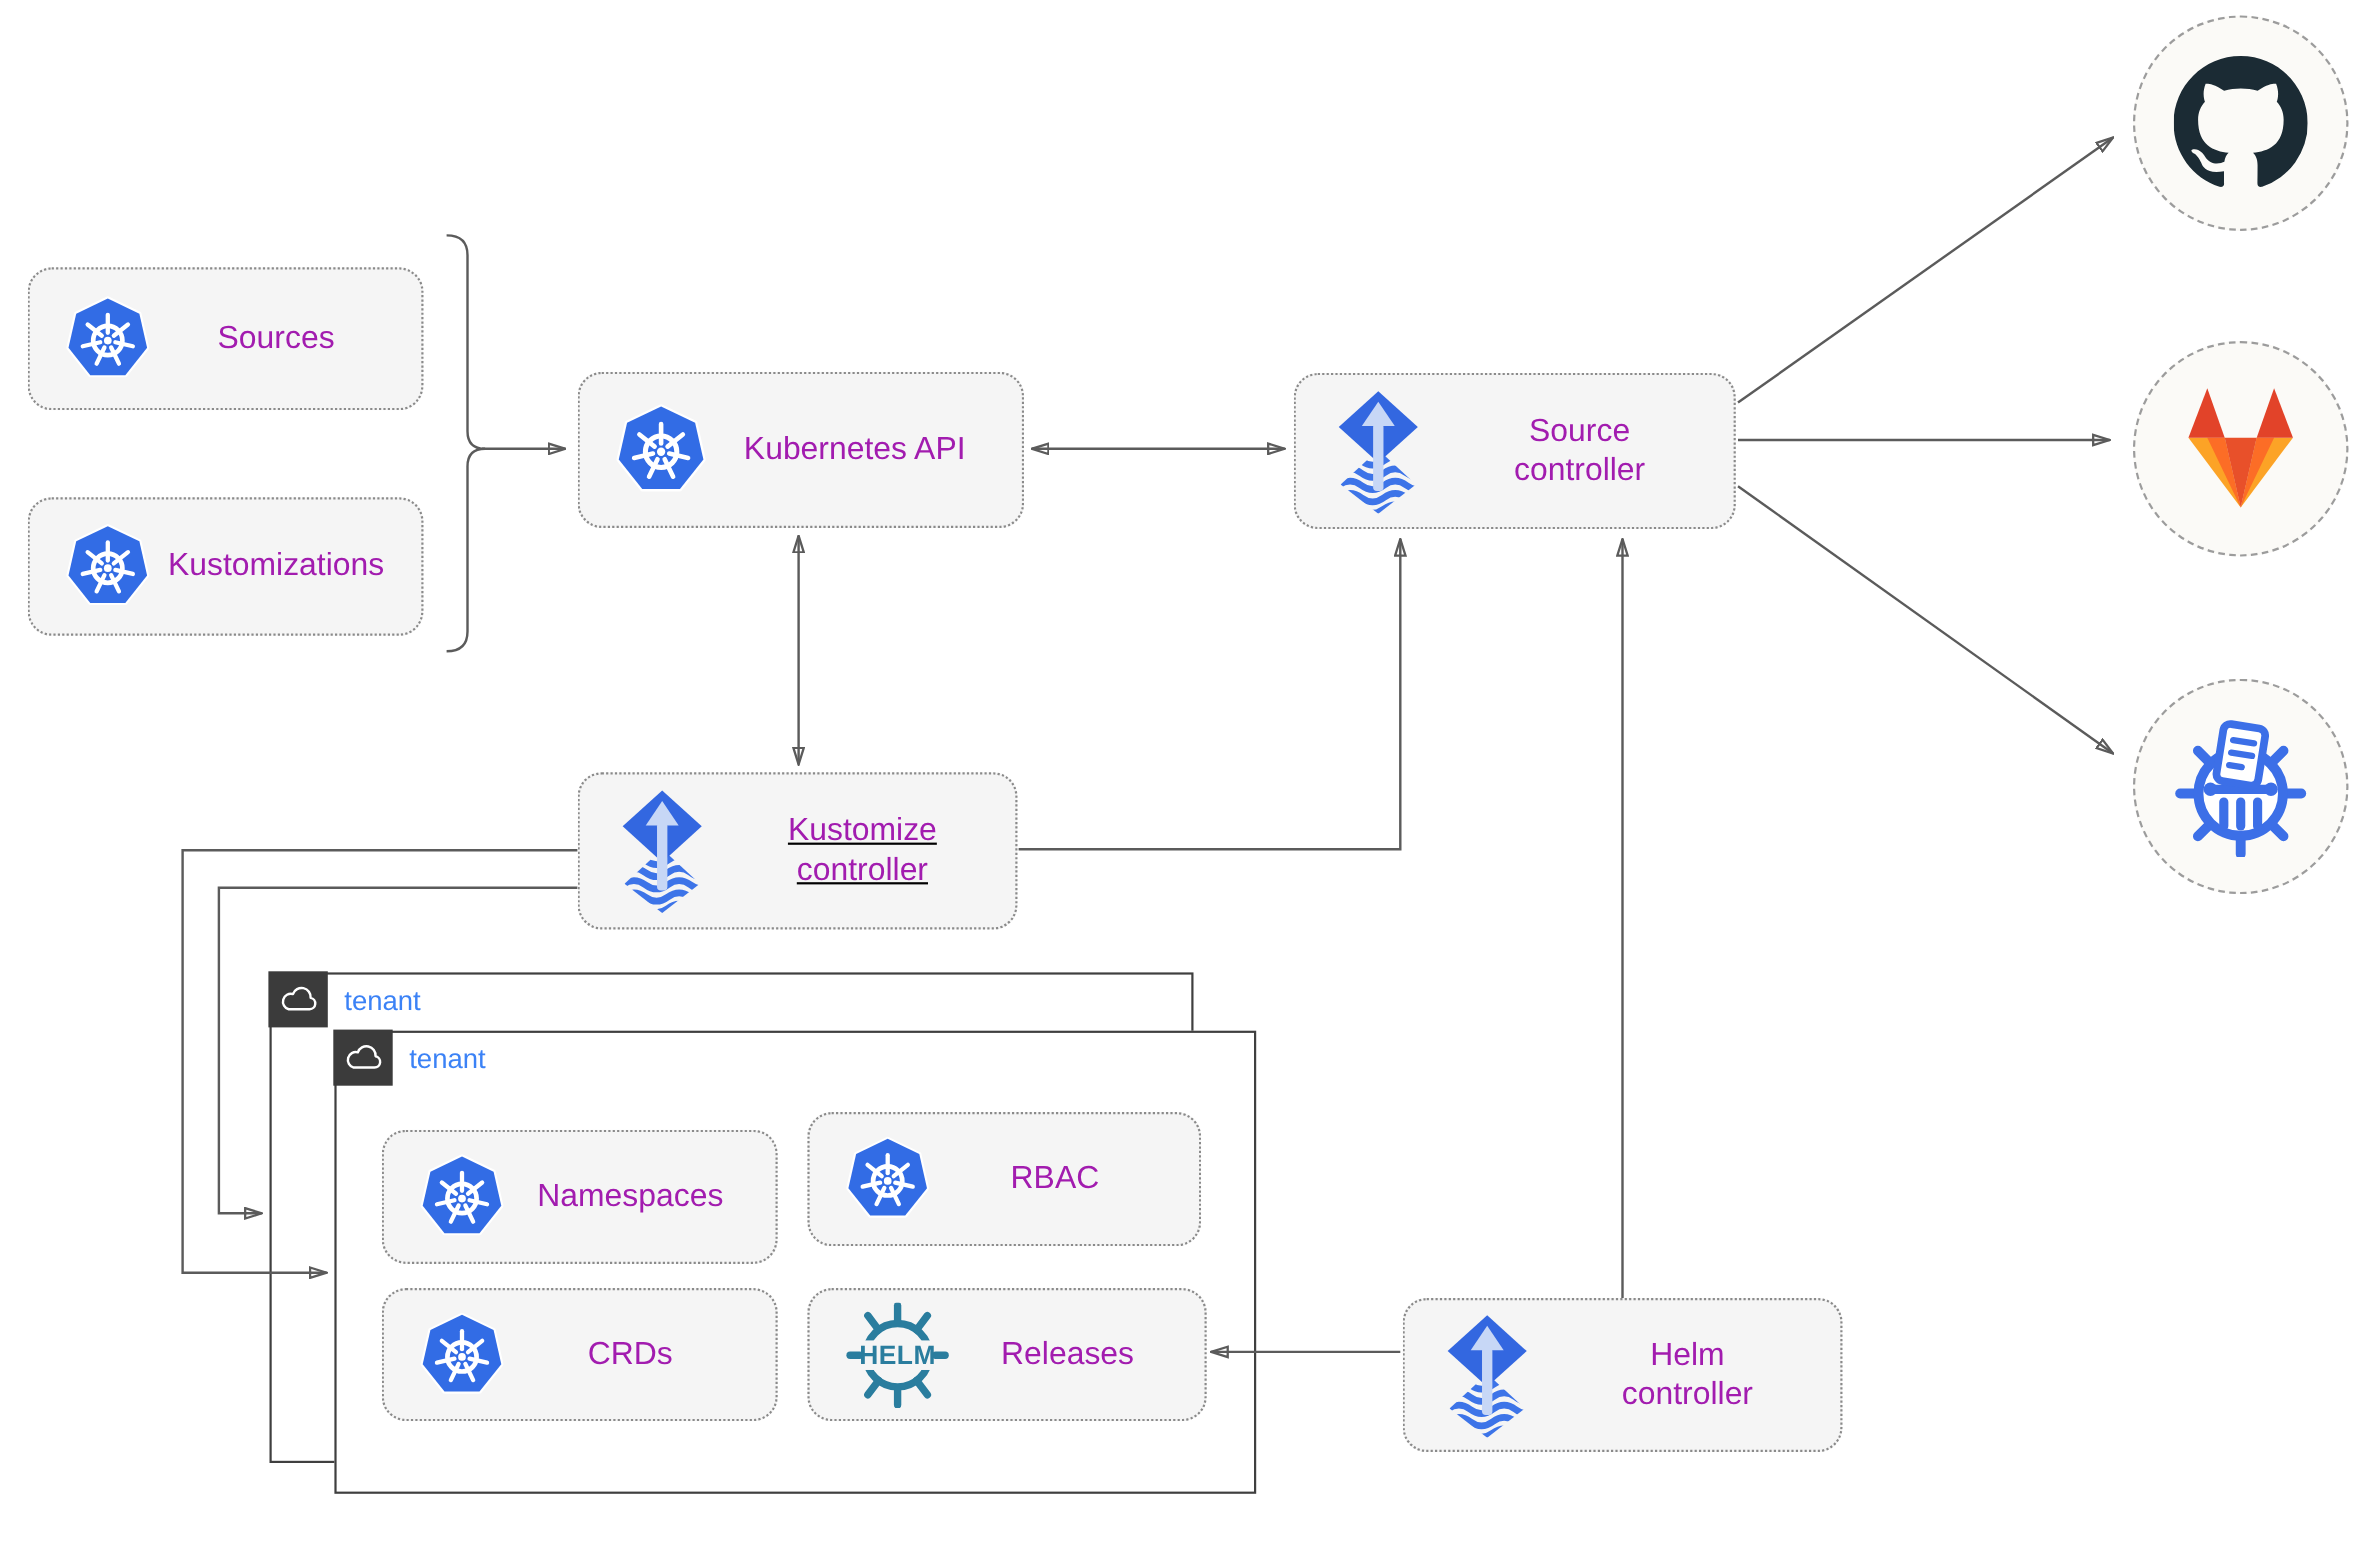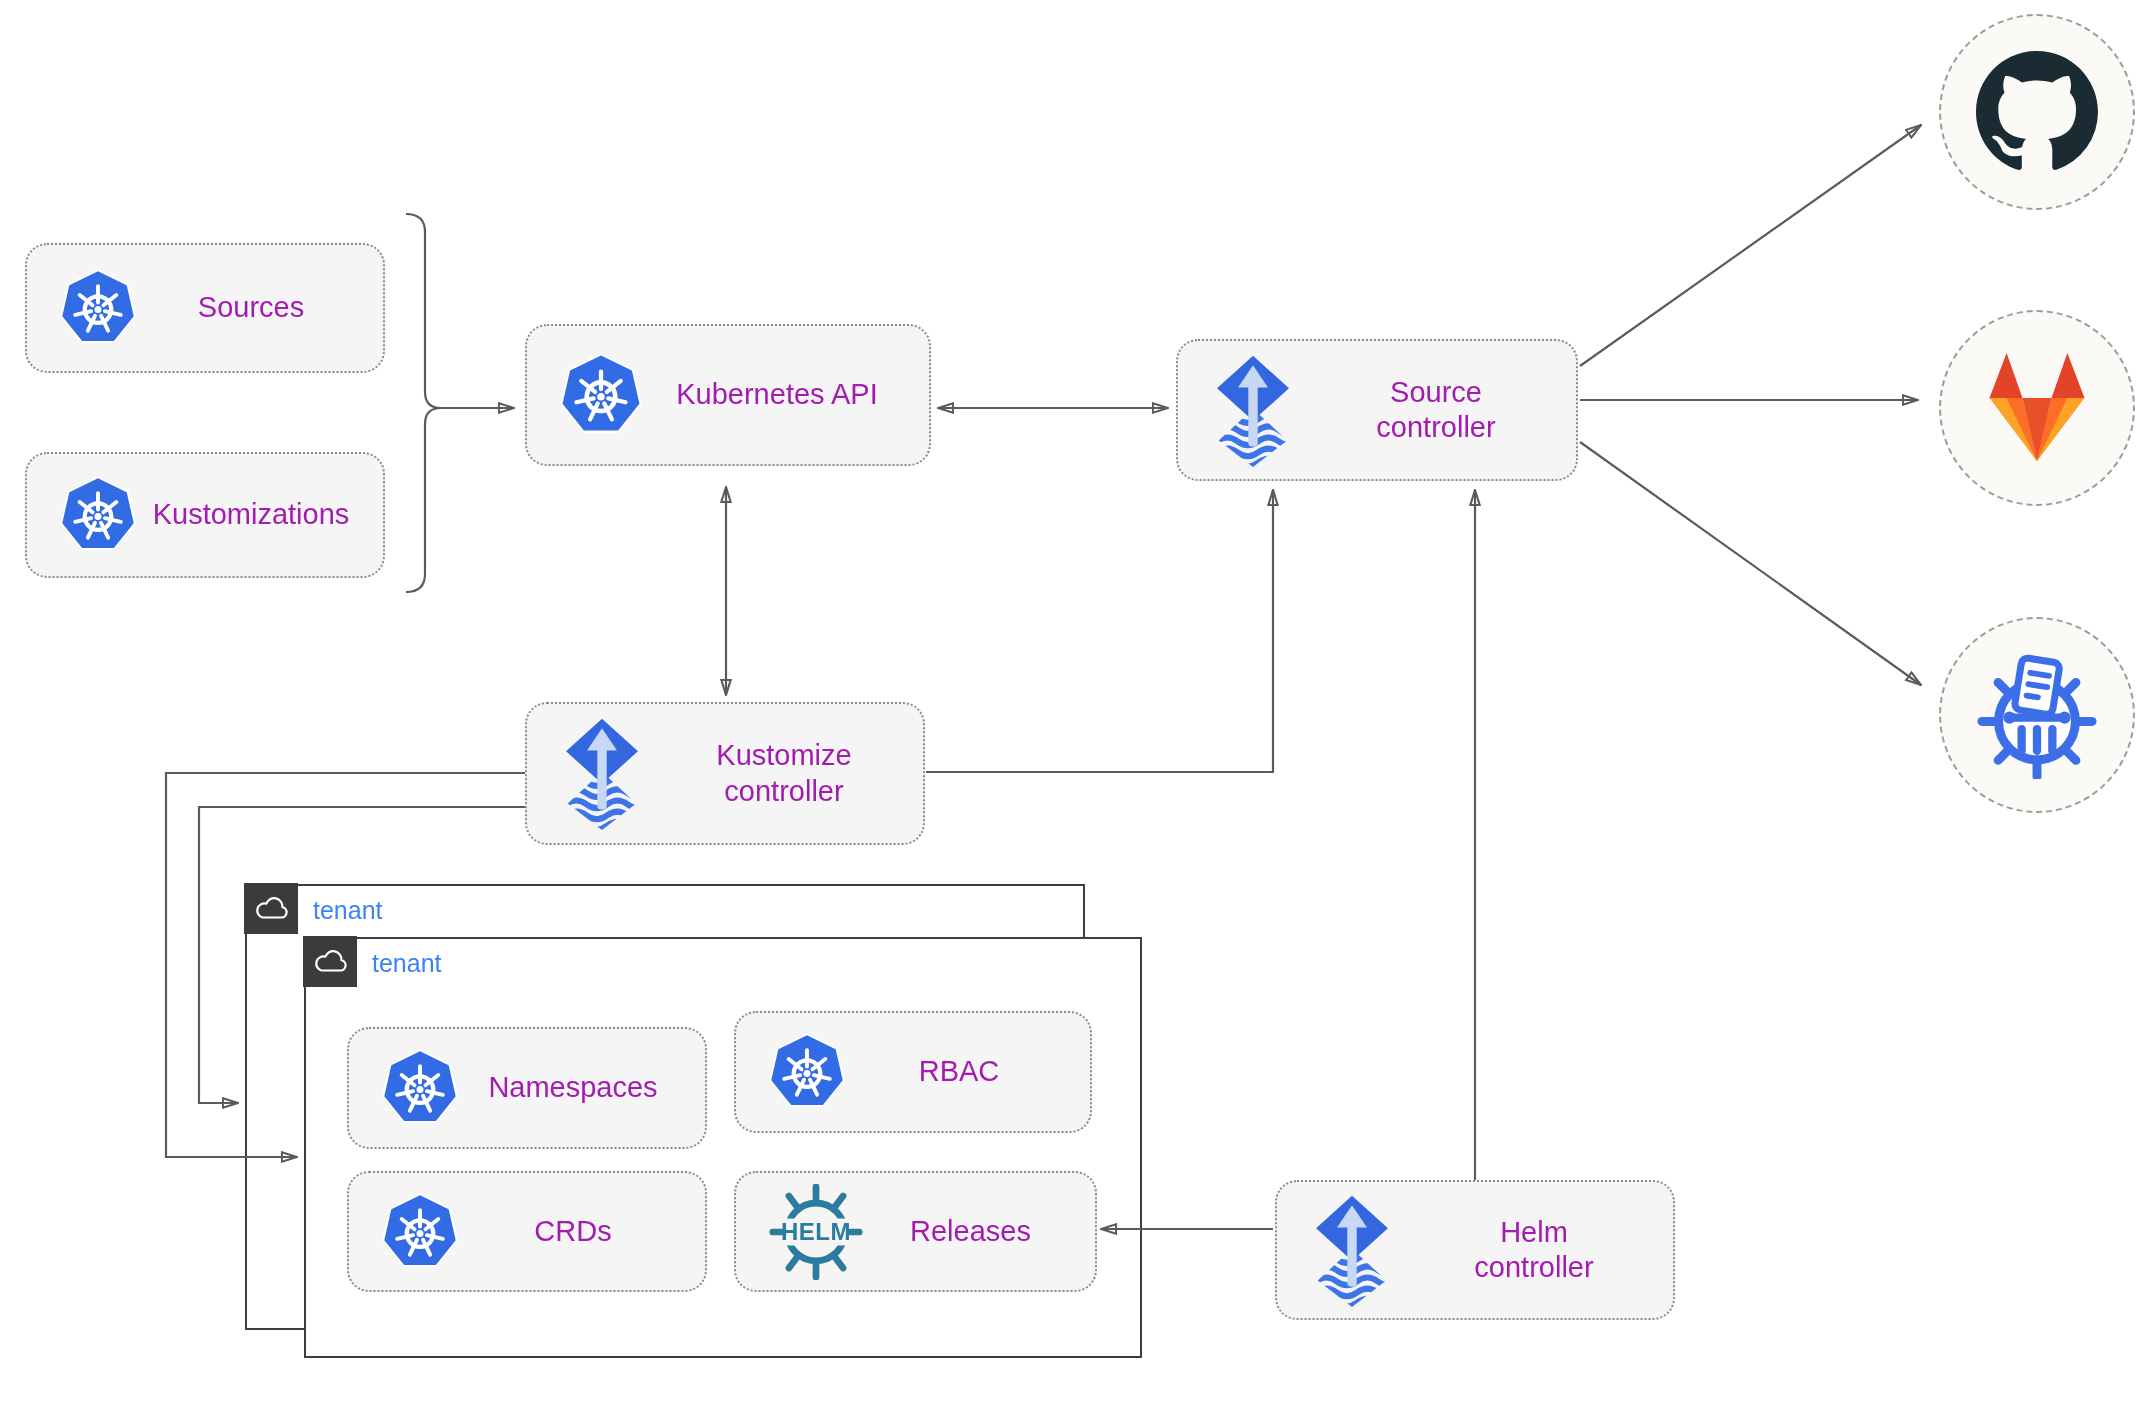--- a/index.html
+++ b/index.html
@@ -243,39 +243,39 @@
 
   <div class="node" style="left:25px;top:452px;width:360px;height:126px;">
     <span class="ic">
       <svg width="78" height="78">
           <use href="#sym-k8s"></use>
         </svg>
       </span>
     <span class="lbl">Kustomizations</span>
   </div>
 
-  <div class="node" style="left:525px;top:324px;width:406px;height:142px;">
+  <div class="node" style="left:525px;top:338px;width:406px;height:142px;">
     <span class="ic">
       <svg width="84" height="84">
           <use href="#sym-k8s"></use>
         </svg>
       </span>
     <span class="lbl">Kubernetes API</span>
   </div>
 
   <div class="node two" style="left:1176px;top:339px;width:402px;height:142px;">
     <span class="ic">
       <svg width="86" height="113" viewBox="0 0 100 132">
           <use href="#sym-flux"></use>
         </svg>
       </span>
     <span class="lbl">Source controller</span>
   </div>
 
-  <div class="node two" style="left:525px;top:702px;width:400px;height:143px;">
+  <div class="node two" style="left:525px;top:702px;width:400px;height:143px;text-decoration:underline;">
     <span class="ic">
       <svg width="86" height="113" viewBox="0 0 100 132">
           <use href="#sym-flux"></use>
         </svg>
       </span>
     <span class="lbl">Kustomize controller</span>
   </div>
 
   <div class="node two" style="left:1275px;top:1180px;width:400px;height:140px;">
     <span class="ic">

